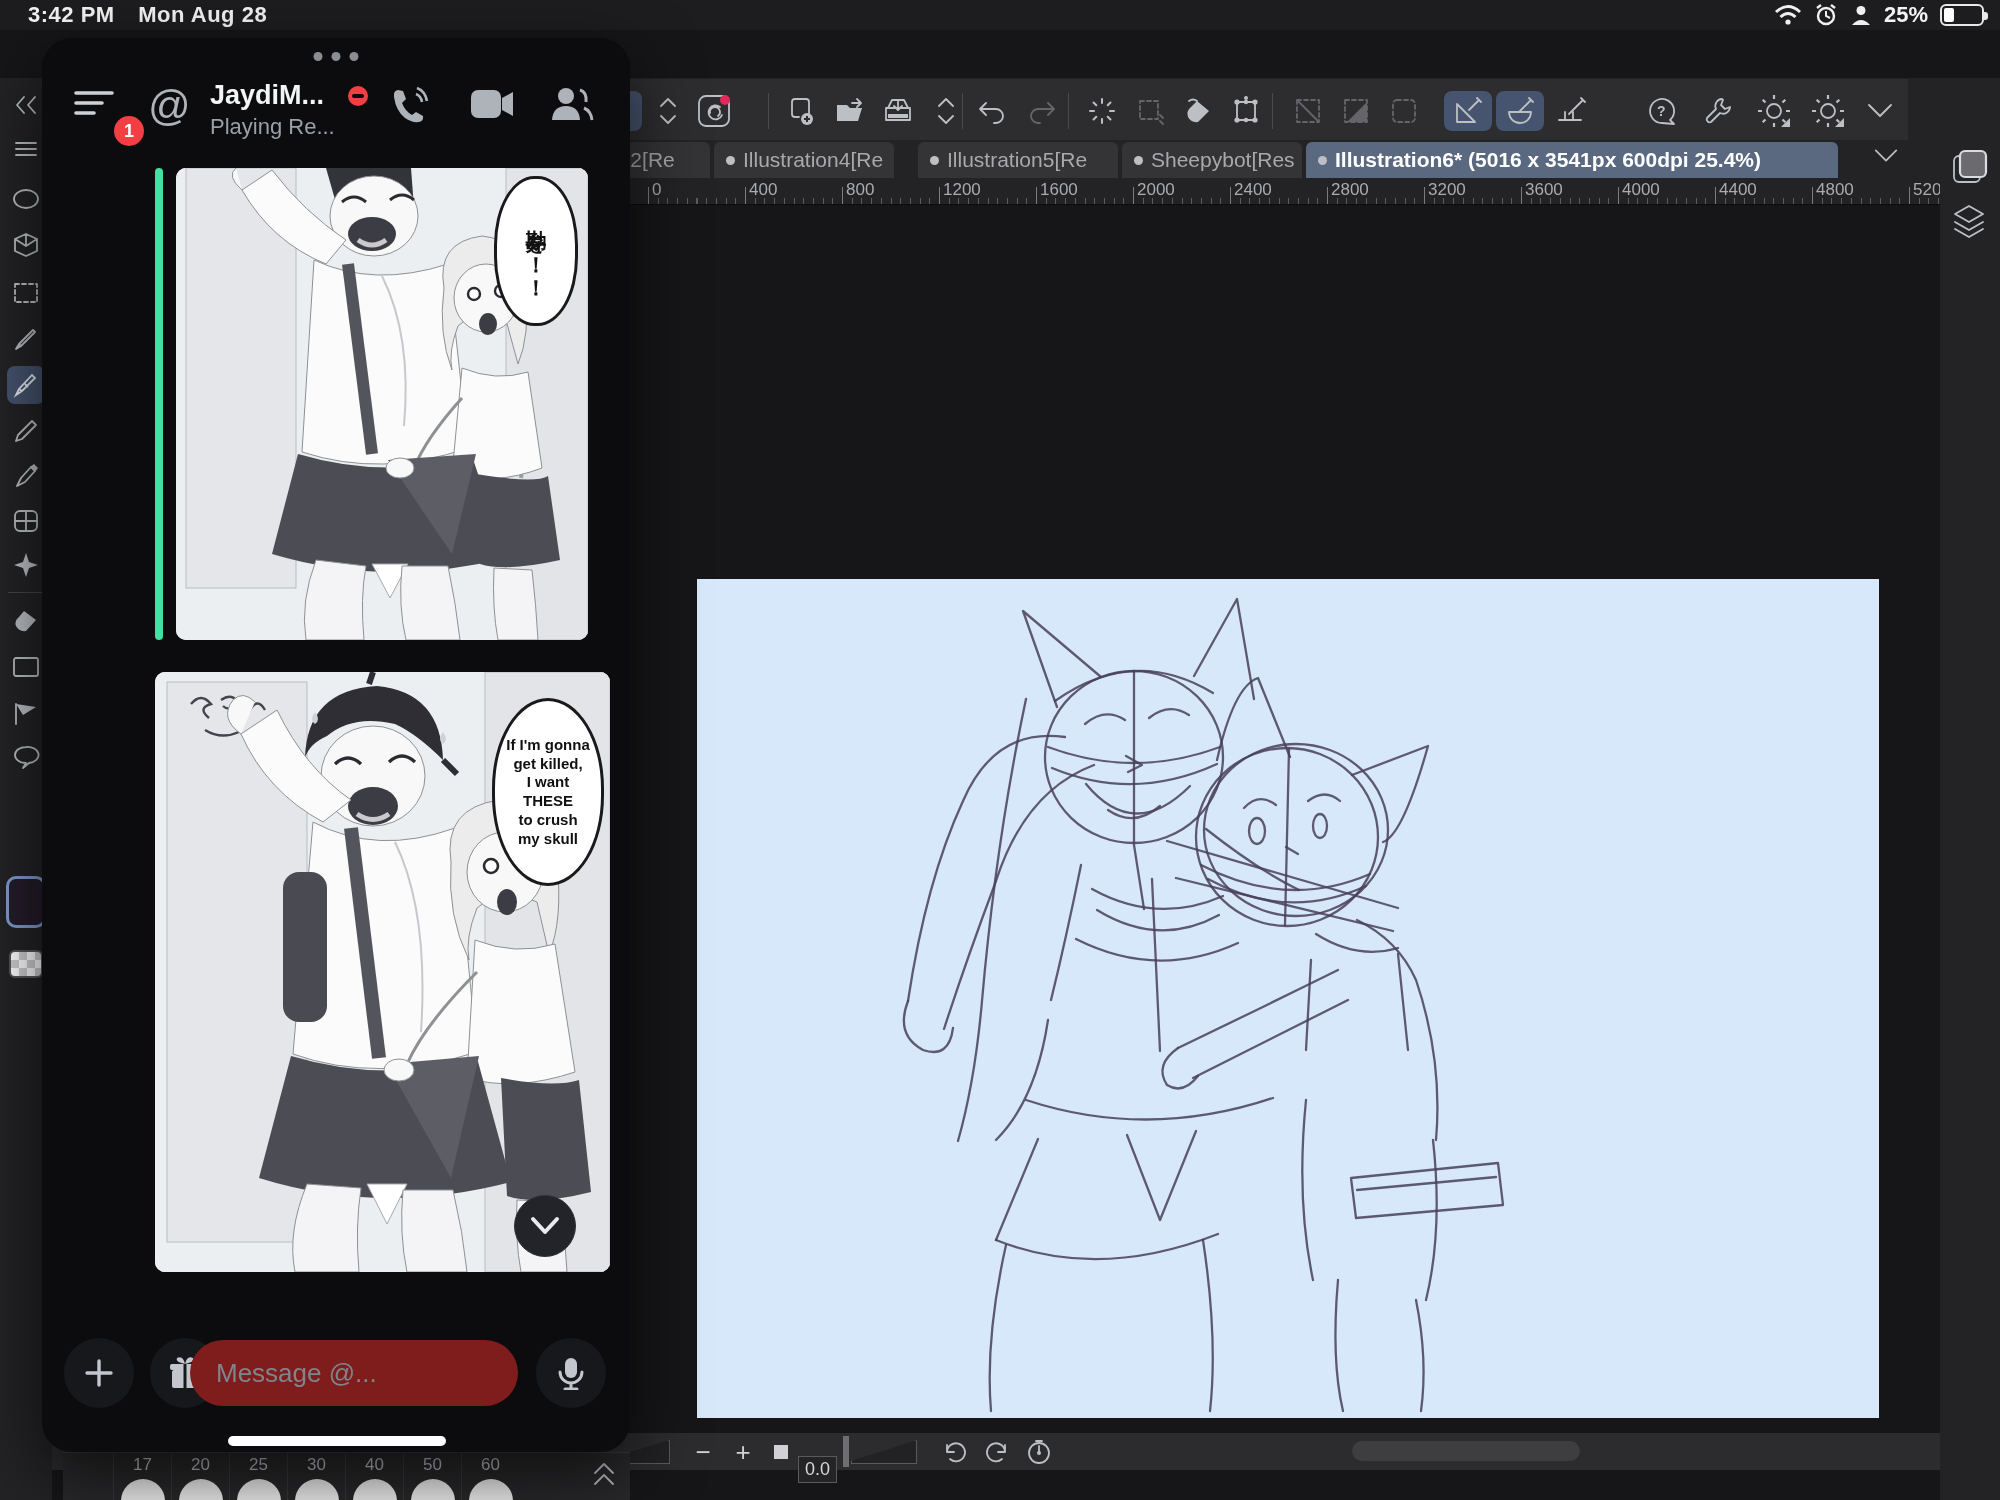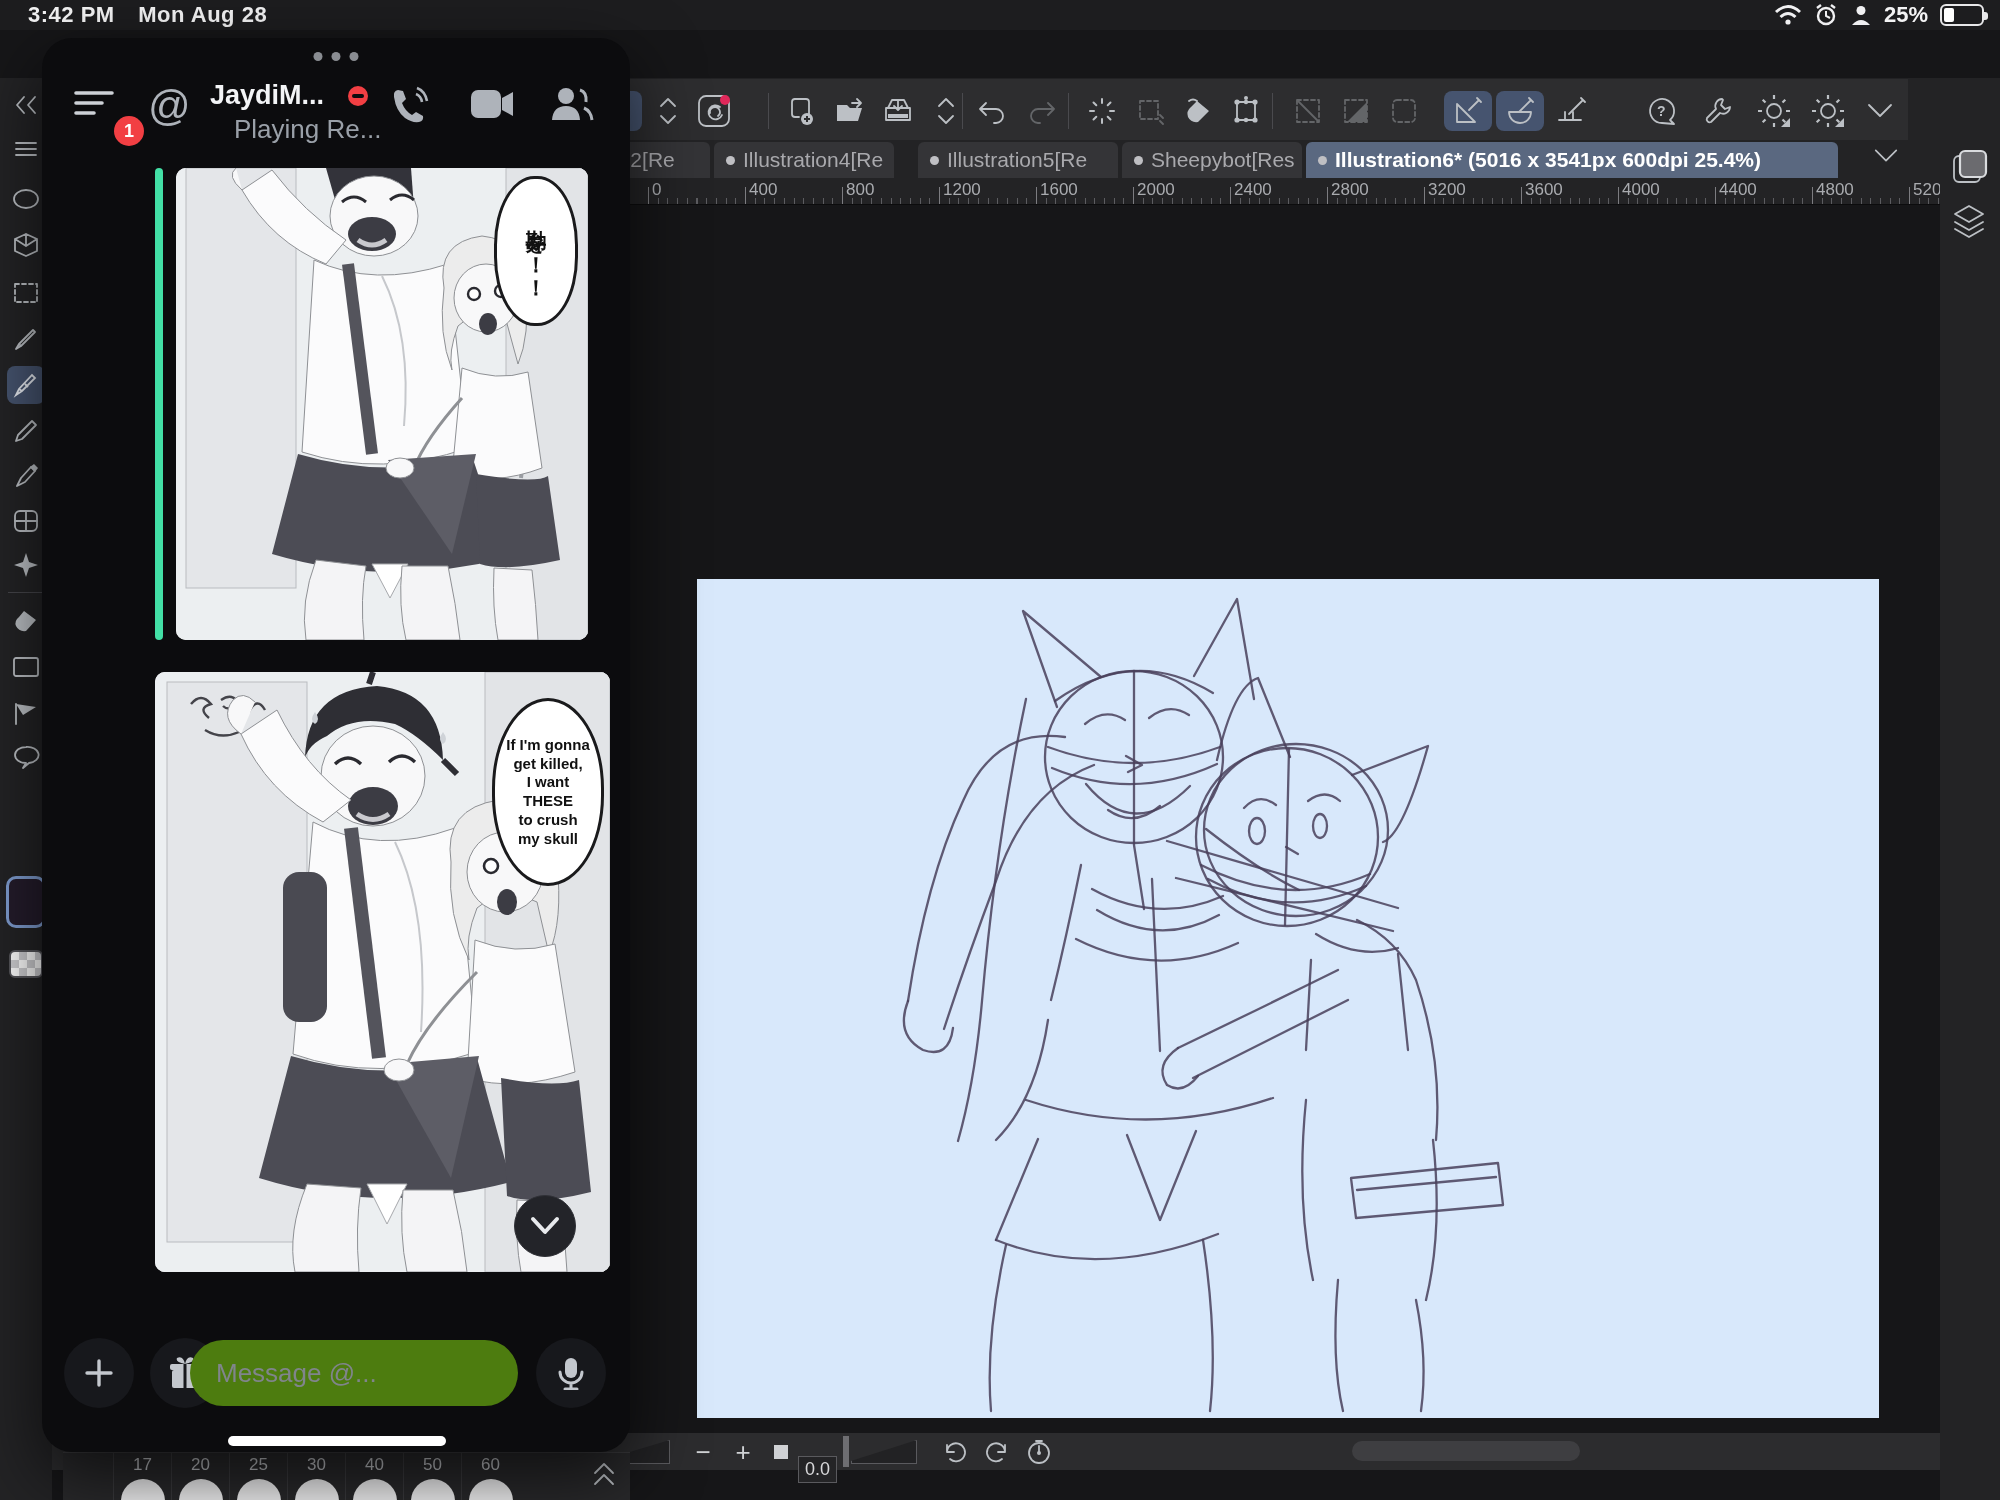--- a/index.html
+++ b/index.html
@@ -85,32 +85,32 @@
   
   .discord { position:absolute; left:42px; top:38px; width:588px; height:1414px; background:#0c0c0e; border-radius:30px; box-shadow:0 24px 70px rgba(0,0,0,.65); z-index:50; overflow:hidden; }
   .drag-dots { position:absolute; left:50%; top:14px; transform:translateX(-50%); display:flex; gap:9px; }
   .drag-dots i { width:9px; height:9px; border-radius:50%; background:#8a8d92; }
   .dh { position:absolute; top:48px; display:flex; align-items:center; justify-content:center; }
   .dh svg { display:block; }
   .d-badge { position:absolute; left:72px; top:78px; min-width:30px; height:30px; border-radius:15px; background:#f23f43; color:#fff; font-size:18px; font-weight:700; display:flex; align-items:center; justify-content:center; }
   .d-title { position:absolute; left:168px; top:42px; color:#f3f4f6; font-size:27px; font-weight:700; }
   .d-dnd { position:absolute; left:306px; top:48px; width:20px; height:20px; border-radius:50%; background:#f23f43; }
   .d-dnd::after { content:""; position:absolute; left:4px; top:8px; width:12px; height:4px; border-radius:2px; background:#0c0c0e; }
-  .d-sub { position:absolute; left:168px; top:76px; color:#9aa0a8; font-size:26px;margin-left:24px; }
+  .d-sub { position:absolute; left:168px; top:76px; color:#9aa0a8; font-size:22px; }
   .reply-bar { position:absolute; left:113px; top:130px; width:8px; height:472px; border-radius:4px; background:#43e0a6; }
   .manga { position:absolute; background:#fff; border-radius:10px; overflow:hidden; }
   .manga svg { position:absolute; left:0; top:0; }
   .m1 { left:134px; top:130px; width:412px; height:472px; }
   .m2 { left:113px; top:634px; width:455px; height:600px; }
   .bubble-jp { position:absolute; right:10px; top:8px; width:84px; height:150px; background:#fff; border:3px solid #1a1a1c; border-radius:48% / 46%; display:flex; align-items:center; justify-content:center; writing-mode:vertical-rl; font-size:21px; font-weight:700; color:#111; letter-spacing:2px; }
   .bubble-en { position:absolute; right:6px; top:26px; width:112px; height:188px; background:#fff; border:3px solid #1a1a1c; border-radius:50% / 48%; display:flex; align-items:center; justify-content:center; text-align:center; font-size:15px; font-weight:700; color:#111; line-height:1.25; white-space:pre-line; }
   .scroll-fab { position:absolute; left:472px; top:1157px; width:62px; height:62px; border-radius:50%; background:#232429; border:1px solid #303137; display:flex; align-items:center; justify-content:center; }
   .d-inputrow { position:absolute; left:0; top:1300px; width:588px; height:72px; }
   .circ-btn { position:absolute; top:0; width:70px; height:70px; border-radius:50%; background:#17181c; border:none; display:flex; align-items:center; justify-content:center; color:#aeb3ba; }
-  .msg-pill { position:absolute; left:148px; top:2px; width:328px; height:66px; border-radius:33px; background:#4d7c0f; display:flex; align-items:center; }
+  .msg-pill { position:absolute; left:148px; top:2px; width:328px; height:66px; border-radius:33px; background:#7f1d1d; display:flex; align-items:center; }
   .msg-input { flex:1; background:transparent; border:none; outline:none; color:#e8e8ea; font-size:26px; padding:0 8px 0 26px; font-family:"Liberation Sans",sans-serif; }
   .msg-input::placeholder { color:#80858c; }
   .home-ind { position:absolute; left:186px; top:1398px; width:218px; height:10px; border-radius:6px; background:#fff; }
 </style>
 </head>
 <body>
 
 <div id="screen">
 
   <div class="statusbar">

